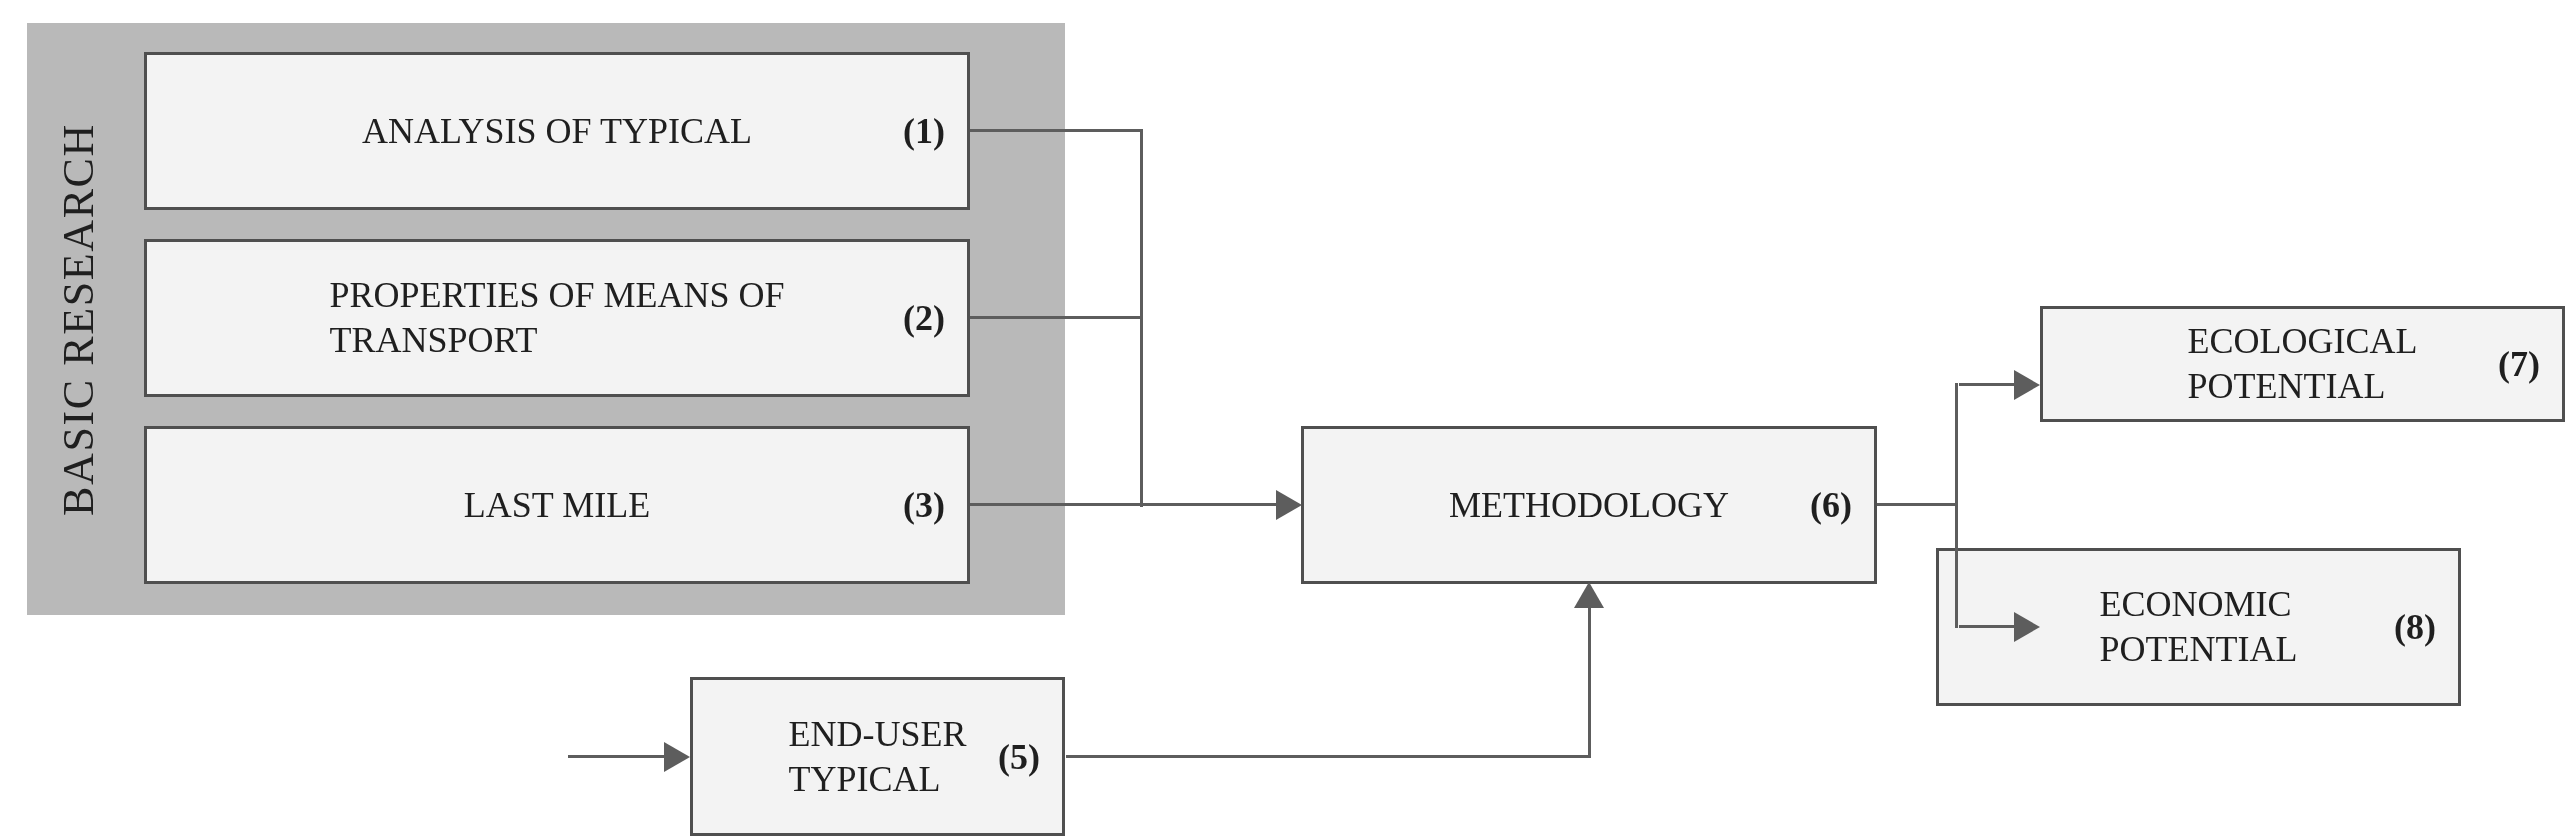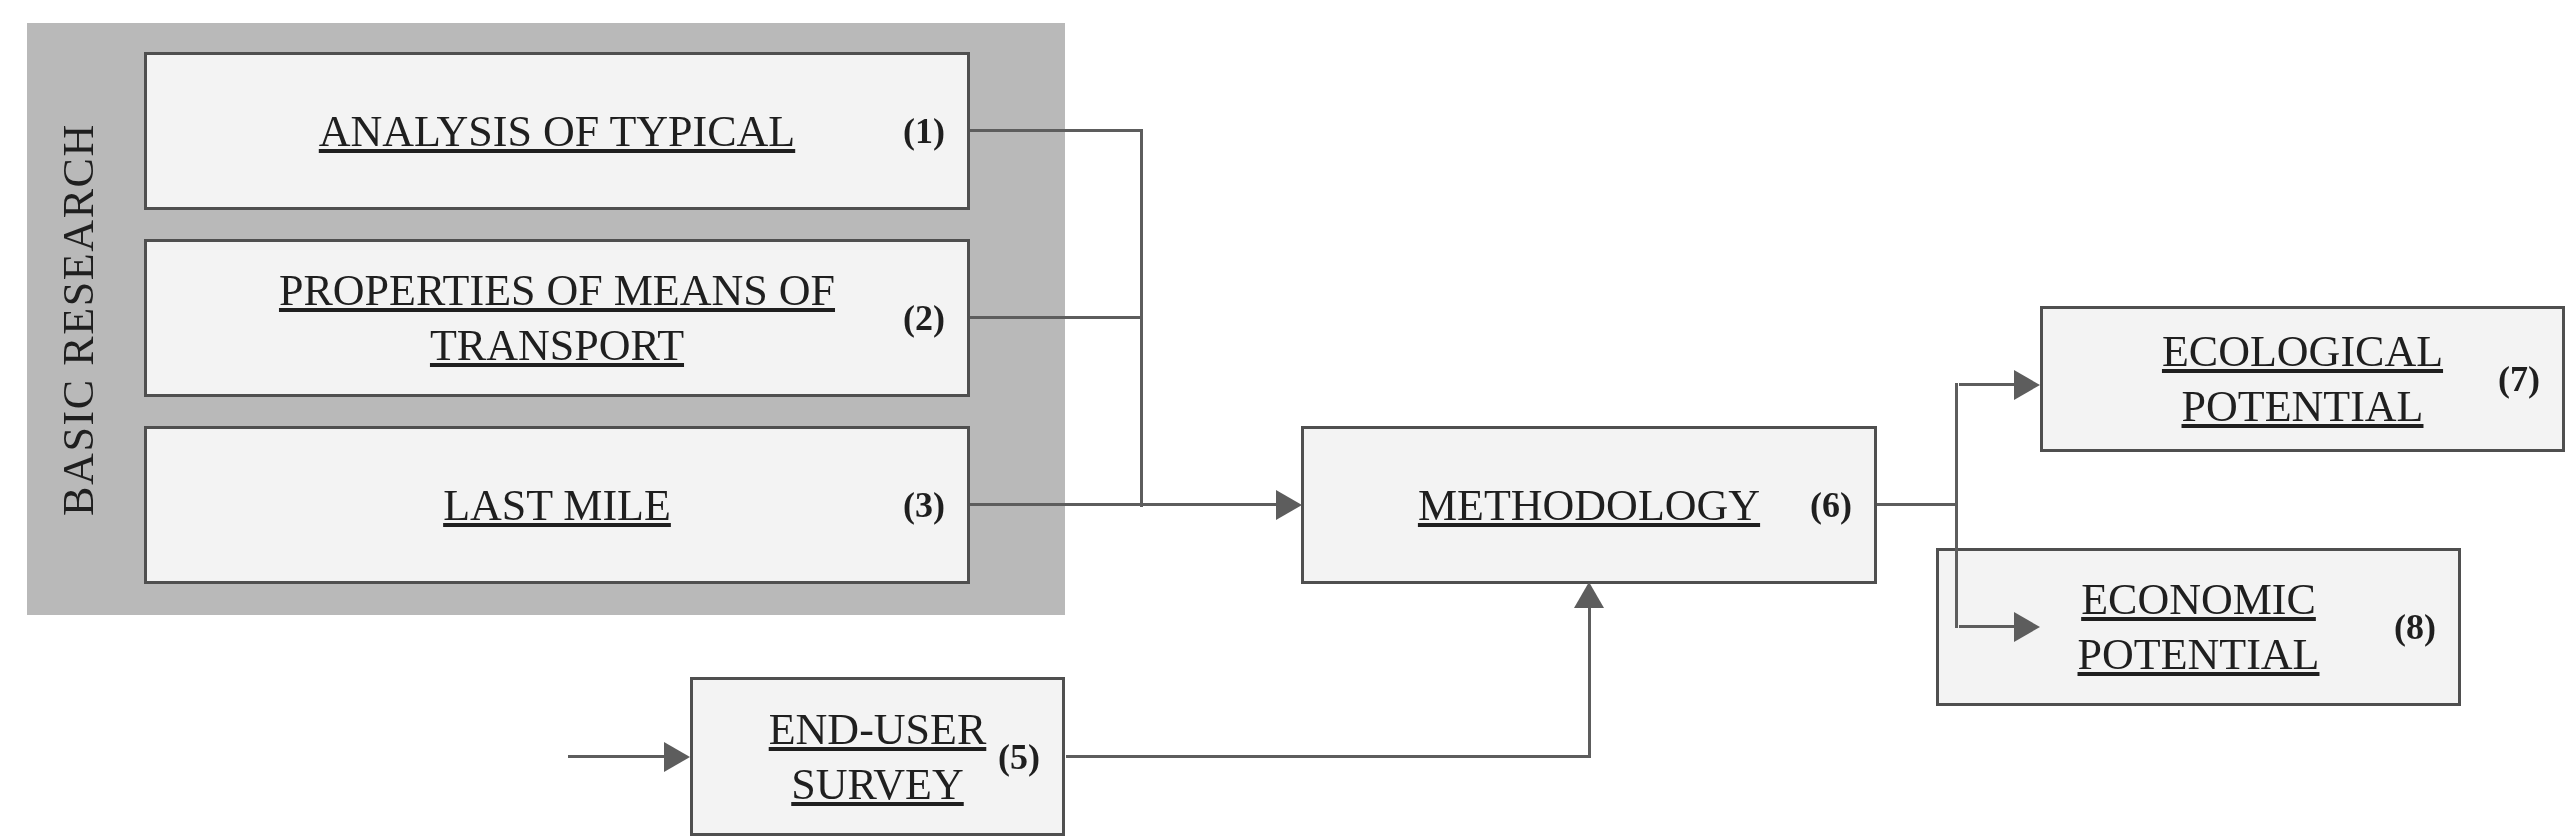--- a/index.html
+++ b/index.html
@@ -37,40 +37,38 @@
   }
   
   .box{
     position:absolute;
     box-sizing:border-box;
     background:var(--box-fill);
     border:3.9px solid var(--box-border);
     display:flex;align-items:center;justify-content:center;
   }
   .box .title{
-    text-align:center;
-    font-size:44px;
+    font-size:36px;
     line-height:1.25;
-    text-decoration:underline;
   }
   .box .title .tl{display:block;white-space:nowrap;}
   .box .num{
     position:absolute;
     right:22px;top:50%;
     transform:translateY(-50%);
     font-weight:bold;
     font-size:36px;
   }
   .b1{left:144px;top:52px;width:826px;height:158px;}
   .b2{left:144px;top:239px;width:826px;height:158px;}
   .b3{left:144px;top:426px;width:826px;height:158px;}
   .b4{left:26.5px;top:677px;width:541px;height:159px;}
   .b5{left:690px;top:677px;width:375px;height:159px;}
   .b6{left:1301px;top:426px;width:576px;height:158px;}
-  .b7{left:2040px;top:306px;width:525px;height:146px;}
+  .b7{left:2040px;top:306px;width:525px;height:116px;}
   .b8{left:1936px;top:548px;width:525px;height:158px;}
   
   .line{position:absolute;background:var(--line);}
   .l-s1{left:970px;top:129px;width:171px;height:3.1px;}
   .l-s2{left:970px;top:316px;width:171px;height:3.1px;}
   .l-merge{left:1140px;top:129px;width:3.1px;height:378px;}
   .l-main{left:970px;top:503px;width:306px;height:3.1px;}
   .l-45{left:568px;top:755px;width:98px;height:3.1px;}
   .l-5h{left:1066px;top:755px;width:525px;height:3.1px;}
   .l-up{left:1588px;top:608px;width:3.1px;height:150px;}
@@ -126,21 +124,21 @@
     <div class="title">
       <span class="tl">LAST MILE</span>
     </div>
     <div class="num">(3)</div>
   </div>
 
 
   <div class="box b5">
     <div class="title">
       <span class="tl">END-USER</span>
-      <span class="tl">SURVEY</span>
+      <span class="tl">TYPICAL</span>
     </div>
     <div class="num">(5)</div>
   </div>
 
   <div class="box b6">
     <div class="title">
       <span class="tl">METHODOLOGY</span>
     </div>
     <div class="num">(6)</div>
   </div>

